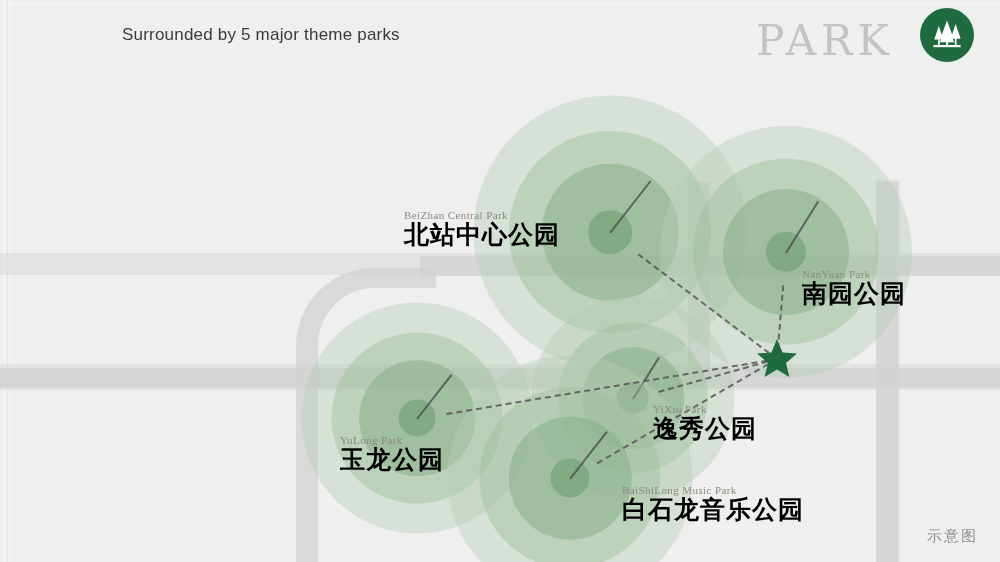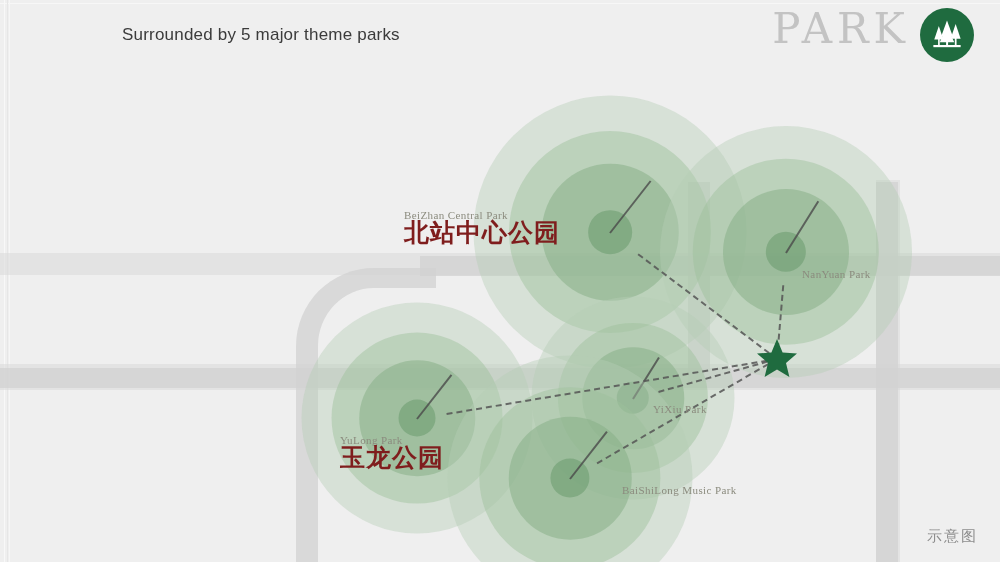--- a/index.html
+++ b/index.html
@@ -50,40 +50,40 @@
   
   .dash { position:absolute; height:0; border-top:2px dashed #555; transform-origin:0 50%; opacity:.85; }
 
   
   .park-label { position:absolute; white-space:nowrap; }
   .park-label .en {
     font-size:11px; color:#8b8b7e; letter-spacing:.4px; display:block;
     font-family:Liberation Serif, serif;
   }
   .park-label .cn {
-    font-size:25px; color:#7f1d1d; font-weight:bold; display:block; line-height:1.15;
+    font-size:25px; color:#000000; font-weight:bold; display:block; line-height:1.15;
     letter-spacing:1px;
-    font-family:Liberation Mono, monospace;
+    font-family:Liberation Serif, serif;
   }
   .park-label.right .en, .park-label.right .cn { text-align:left; }
 
   
   #headings { position:absolute; left:122px; top:22px; }
   .sub {
     font-size:17px; color:#3b3b3b; line-height:1.55; letter-spacing:.2px;
     font-family:"Liberation Sans","DejaVu Sans",sans-serif;
   }
   .h-cn {
     font-size:43px; color:#1b1b1b; line-height:1.28; letter-spacing:2px;
     font-family:"DejaVu Serif","Liberation Serif",serif; font-weight:400;
     margin-top:8px;
   }
 
   
-  #brand { position:absolute; right:26px; top:8px; display:flex; align-items:flex-start; gap:10px; }
+  #brand { position:absolute; right:26px; top:8px; display:flex; align-items:flex-end; gap:26px; }
   #brand .wordmark {
     font-family:"DejaVu Serif","Liberation Serif",serif;
     font-size:42px; letter-spacing:5px; color:#c3c3c3; line-height:1;
   }
   #brand .badge {
     width:54px; height:54px; border-radius:50%;
     background:#1f6b3f; display:flex; align-items:center; justify-content:center;
   }
 
   
@@ -168,30 +168,33 @@
       </svg>
     </div>
 
     <div id="labels-layer">
         <div class="park-label right" style="left: 404px; top: 209px;">
           <span class="en">BeiZhan Central Park</span>
           <span class="cn">北站中心公园</span>
         </div>
         <div class="park-label right" style="left: 802px; top: 268px;">
           <span class="en">NanYuan Park</span>
+          <span class="cn">南园公园</span>
         </div>
         <div class="park-label right" style="left: 340px; top: 434px;">
           <span class="en">YuLong Park</span>
           <span class="cn">玉龙公园</span>
         </div>
         <div class="park-label right" style="left: 653px; top: 403px;">
           <span class="en">YiXiu Park</span>
+          <span class="cn">逸秀公园</span>
         </div>
         <div class="park-label right" style="left: 622px; top: 484px;">
           <span class="en">BaiShiLong Music  Park</span>
+          <span class="cn">白石龙音乐公园</span>
         </div>
       </div>
   </div>
 
   <div id="headings">
     <div class="sub">Surrounded by 5 major theme parks</div>
   </div>
 
   <div id="brand">
     <div class="wordmark">PARK</div>

